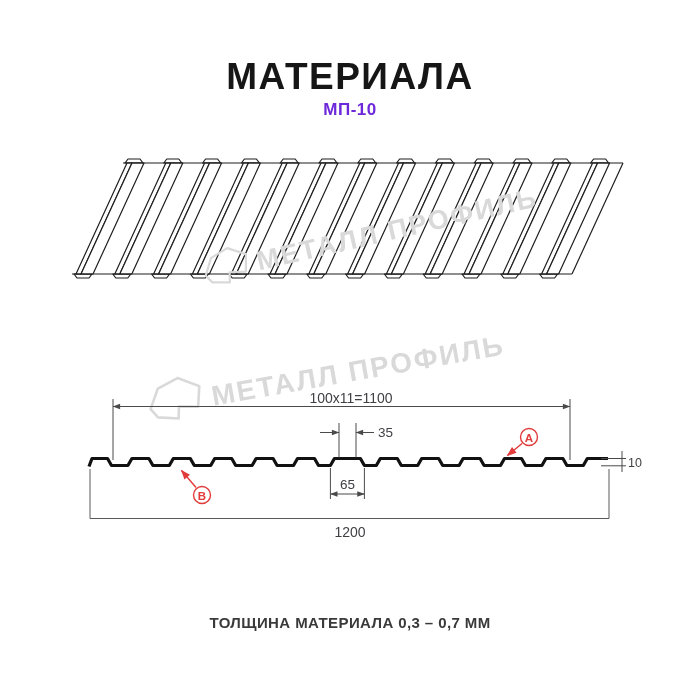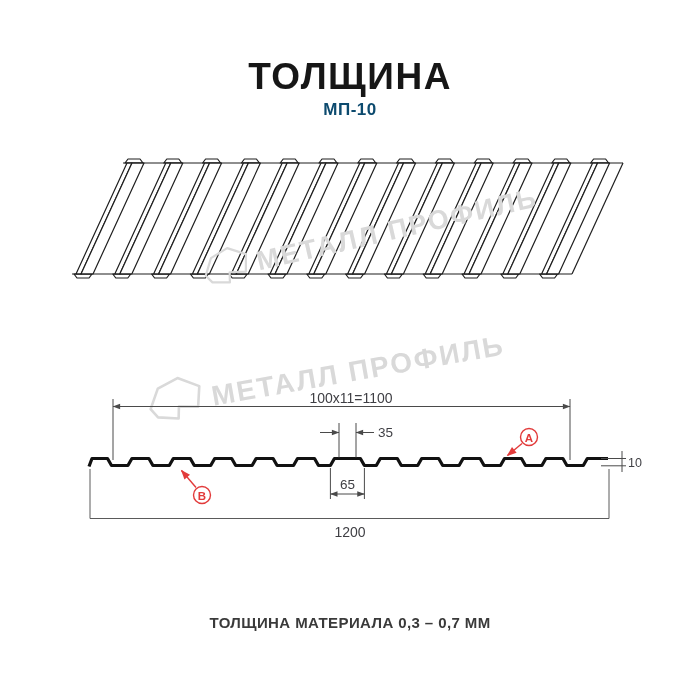--- a/index.html
+++ b/index.html
@@ -1,39 +1,39 @@
 <!DOCTYPE html>
 <html><head>
 <meta charset="utf-8">
 <style>
   html,body{margin:0;padding:0;background:#ffffff;}
   body{width:700px;height:700px;position:relative;overflow:hidden;
        font-family:"Liberation Sans",sans-serif;}
   .title{position:absolute;top:56px;left:0;width:700px;text-align:center;
          font-size:37px;font-weight:700;letter-spacing:1.5px;color:#161616;}
   .subtitle{position:absolute;top:100px;left:0;width:700px;text-align:center;
-         font-size:17px;font-weight:700;letter-spacing:.5px;color:#0c4a6e;}
+         font-size:17px;font-weight:700;letter-spacing:.5px;color:#6d28d9;}
   .footer{position:absolute;top:614px;left:0;width:700px;text-align:center;
          font-size:15px;font-weight:700;letter-spacing:.4px;color:#3a3a3a;}
   svg.canvas{position:absolute;left:0;top:0;width:700px;height:700px;}
   .dim{stroke:#4a4a4a;stroke-width:1;fill:none;}
   .dimthin{stroke:#5a5a5a;stroke-width:1;fill:none;}
   .dimtext{font-family:"Liberation Sans",sans-serif;font-size:13.5px;fill:#3f3f44;}
   .dimtext.big{font-size:14px;}
   .dimtext.small{font-size:12.5px;}
   .wmtext{font-family:"Liberation Sans",sans-serif;font-weight:700;
           letter-spacing:2px;fill:#d9d9d9;}
   .wmlogo{fill:none;stroke:#d9d9d9;stroke-width:2.2;stroke-linejoin:round;}
   .redline{stroke:#e23b3b;stroke-width:1.4;fill:none;}
   .redtext{font-family:"Liberation Sans",sans-serif;font-size:11.5px;font-weight:700;fill:#e23b3b;}
 </style>
 </head>
 <body>
 
-<div class="title">ТОЛЩИНА</div>
+<div class="title">МАТЕРИАЛА</div>
 <div class="subtitle">МП-10</div>
 
 <svg class="canvas" viewBox="0 0 700 700">
   <defs>
     <marker id="arr" viewBox="0 0 10 10" refX="9.5" refY="5" markerWidth="10" markerHeight="7.5" orient="auto-start-reverse">
       <path d="M0,1.3 L10,5 L0,8.7 z" fill="#4a4a4a"></path>
     </marker>
     <marker id="arrR" viewBox="0 0 10 10" refX="9" refY="5" markerWidth="9" markerHeight="7" orient="auto-start-reverse">
       <path d="M0,1.3 L10,5 L0,8.7 z" fill="#e23b3b"></path>
     </marker>

